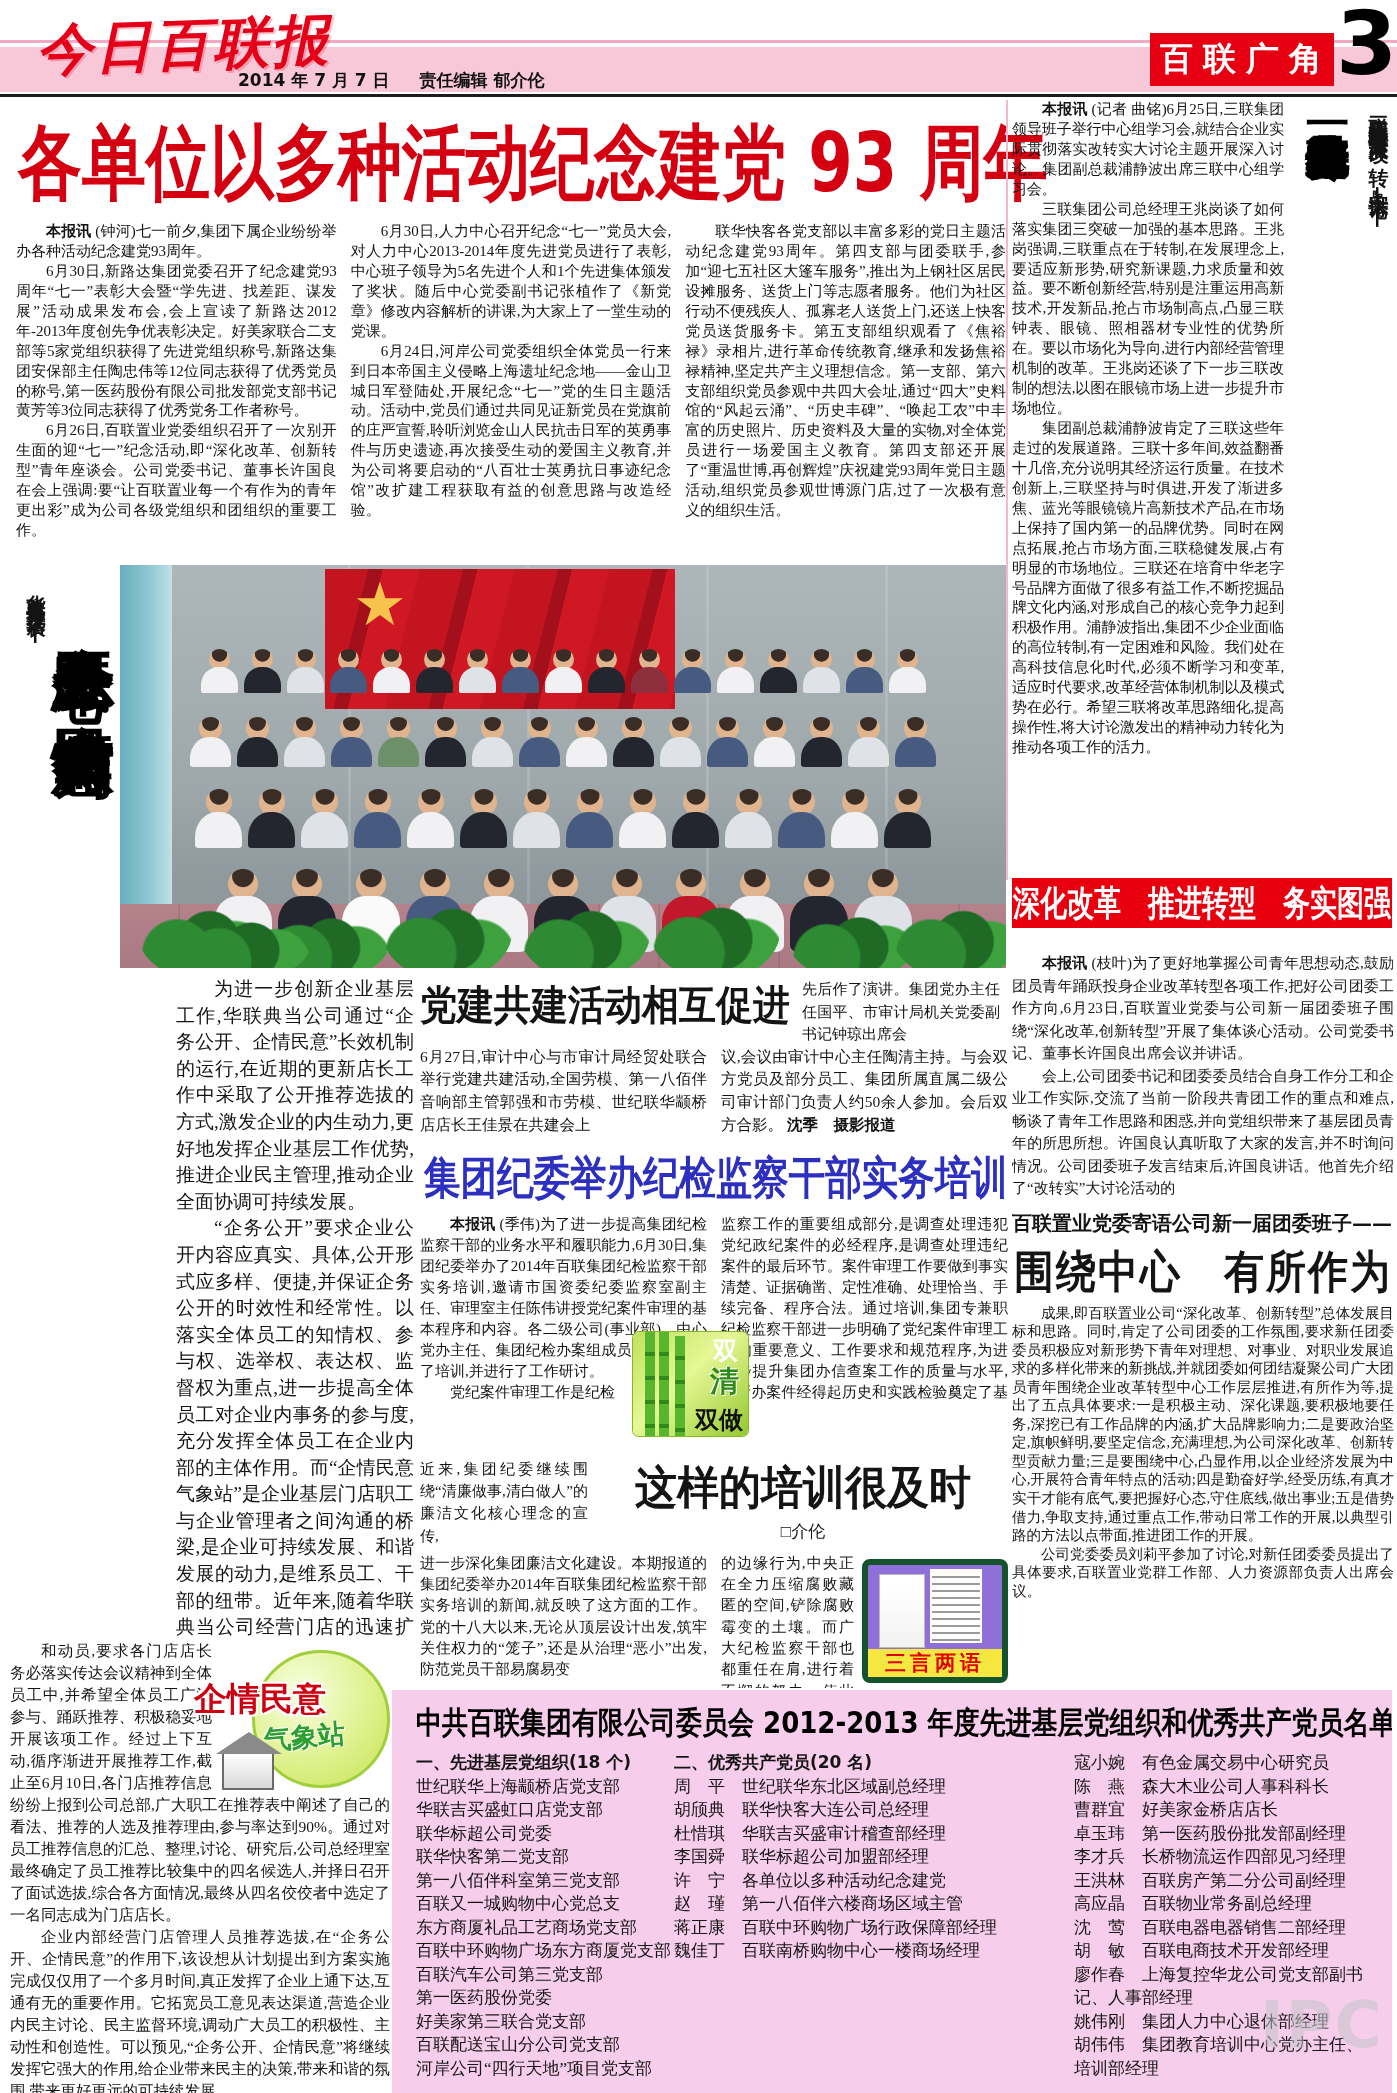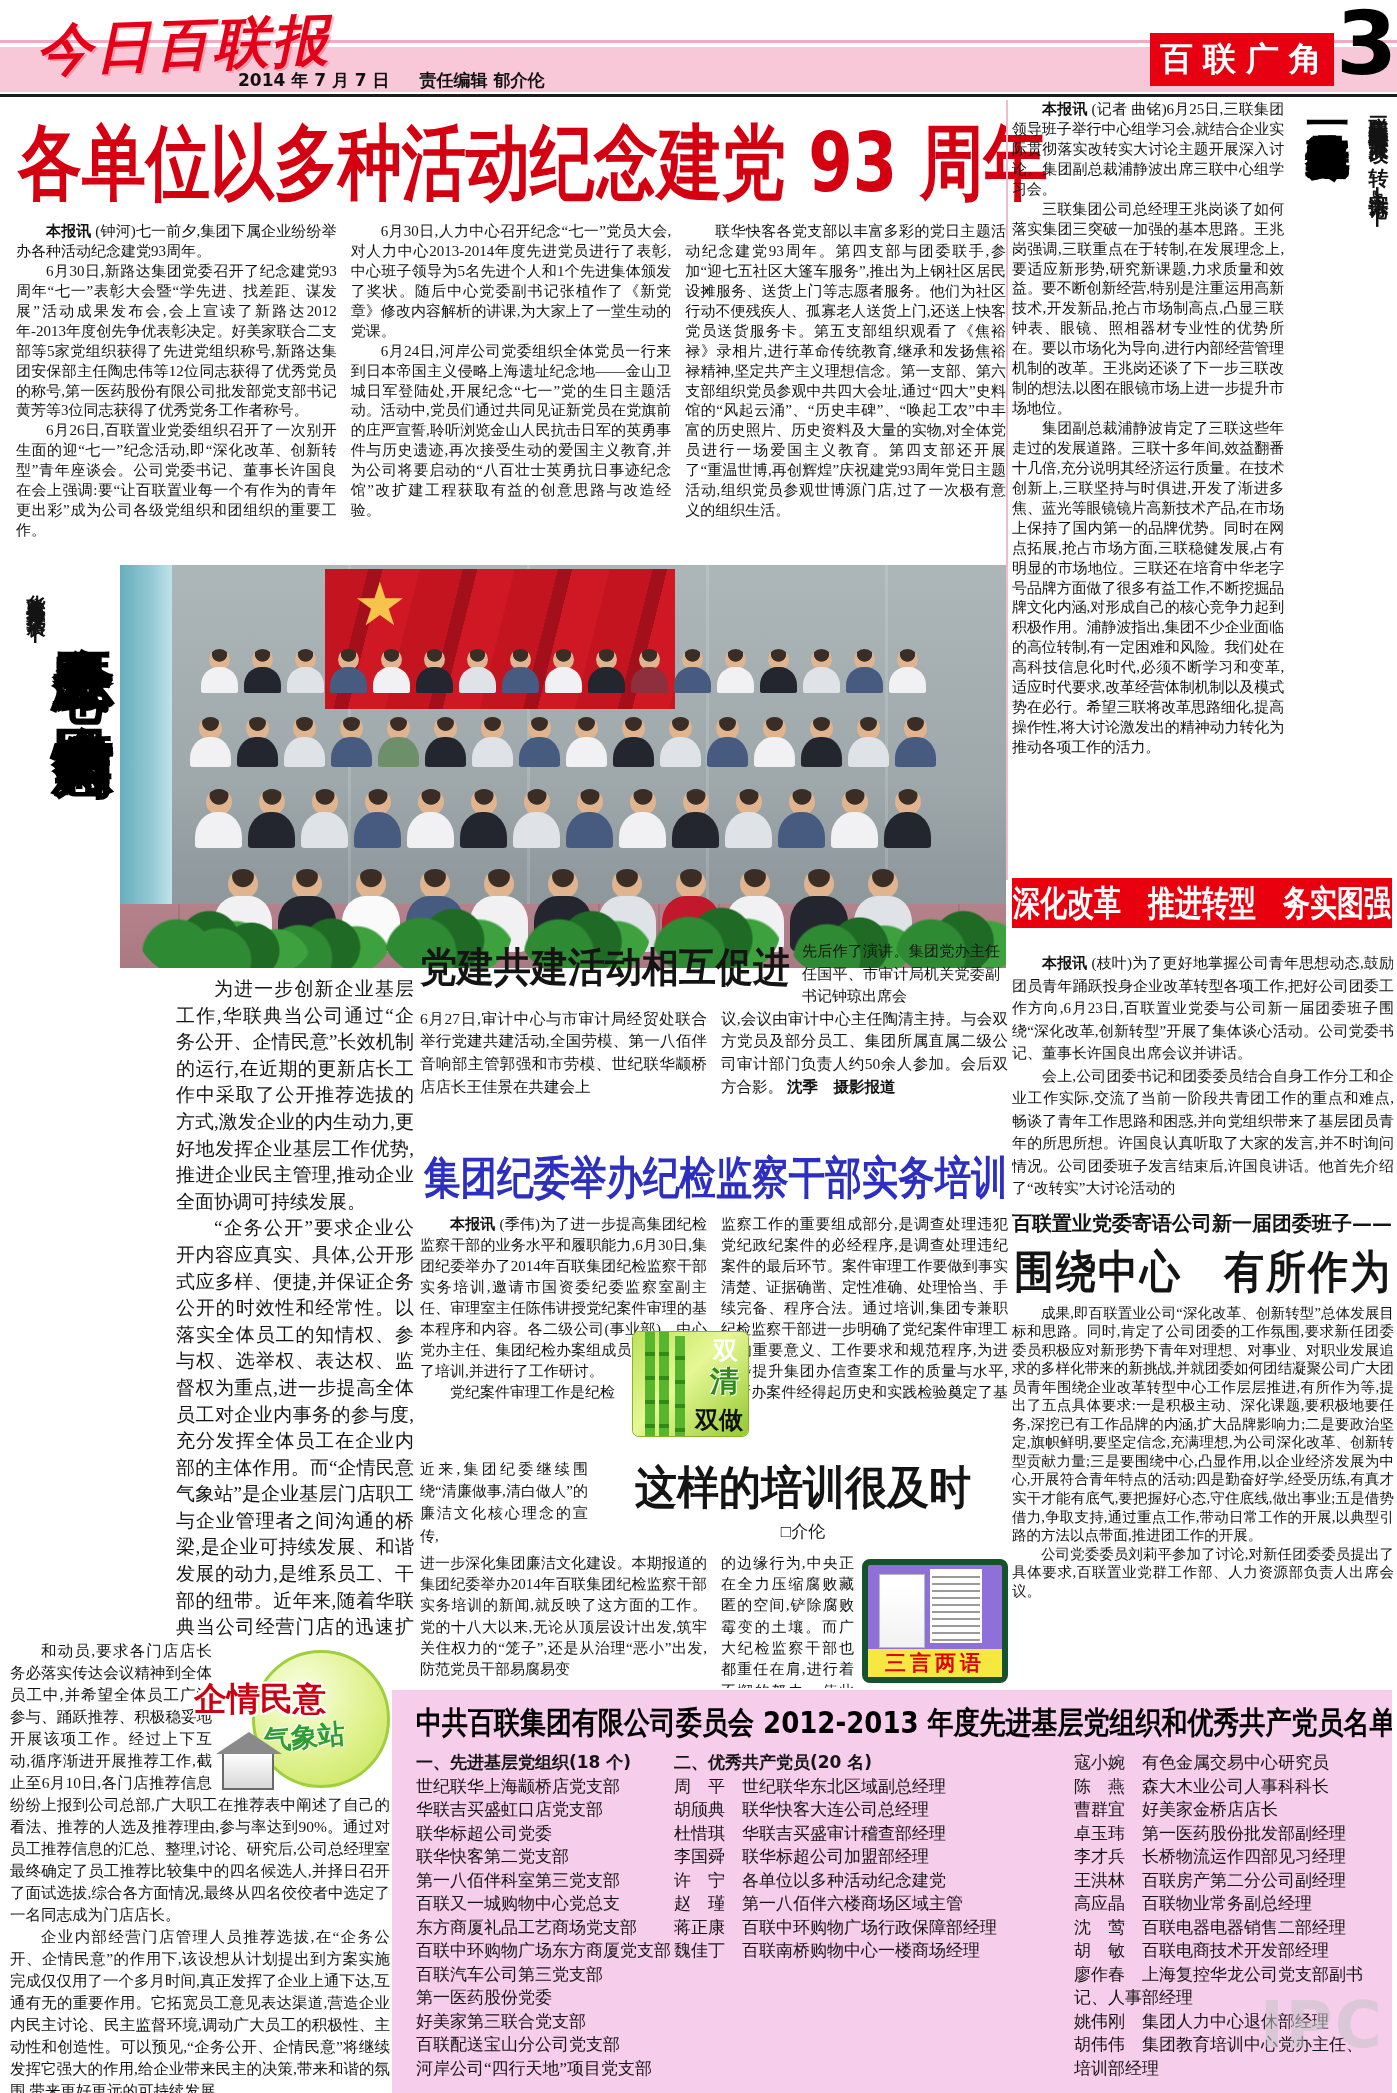--- a/index.html
+++ b/index.html
@@ -124,21 +124,21 @@
   .qq-l2 { position:absolute; left:44px; top:68px; font-family:"DejaVu Sans",sans-serif;
              font-weight:900; font-size:27px; color:#2e9e2e; transform:rotate(-5deg);
              text-shadow:1px 1px 0 #fff,-1px -1px 0 #fff; }
   .qq-house { position:absolute; left:2px; bottom:2px; width:52px; height:38px;
              background:linear-gradient(#fefefe,#d9d9d9); border:2px solid #6a6a6a; }
   .qq-house:before { content:""; position:absolute; left:-8px; top:-22px; width:0; height:0;
              border-left:33px solid transparent; border-right:33px solid transparent;
              border-bottom:22px solid #8a8a8a; }
 
   
-  .dj { position:absolute; left:420px; top:940px; width:588px; height:160px; overflow:hidden; }
+  .dj { position:absolute; left:420px; top:978px; width:588px; height:160px; overflow:hidden; }
   .dj-top { display:flex; gap:12px; align-items:flex-start; }
   .dj-head { font-family:"DejaVu Sans",sans-serif; font-weight:900; font-size:37px; white-space:nowrap;
              transform:scaleY(1.1); transform-origin:top left; }
   .dj-beside { width:198px; font-size:15px; line-height:1.5; text-align:justify; }
   .dj-cols { display:flex; gap:14px; margin-top:0; }
   .dj-col { width:287px; font-size:15.5px; line-height:1.48; text-align:justify; }
   .dj-credit { font-family:"DejaVu Sans",sans-serif; font-weight:900; }
 
   
   .jw-head { position:absolute; left:424px; top:1148px; white-space:nowrap;

